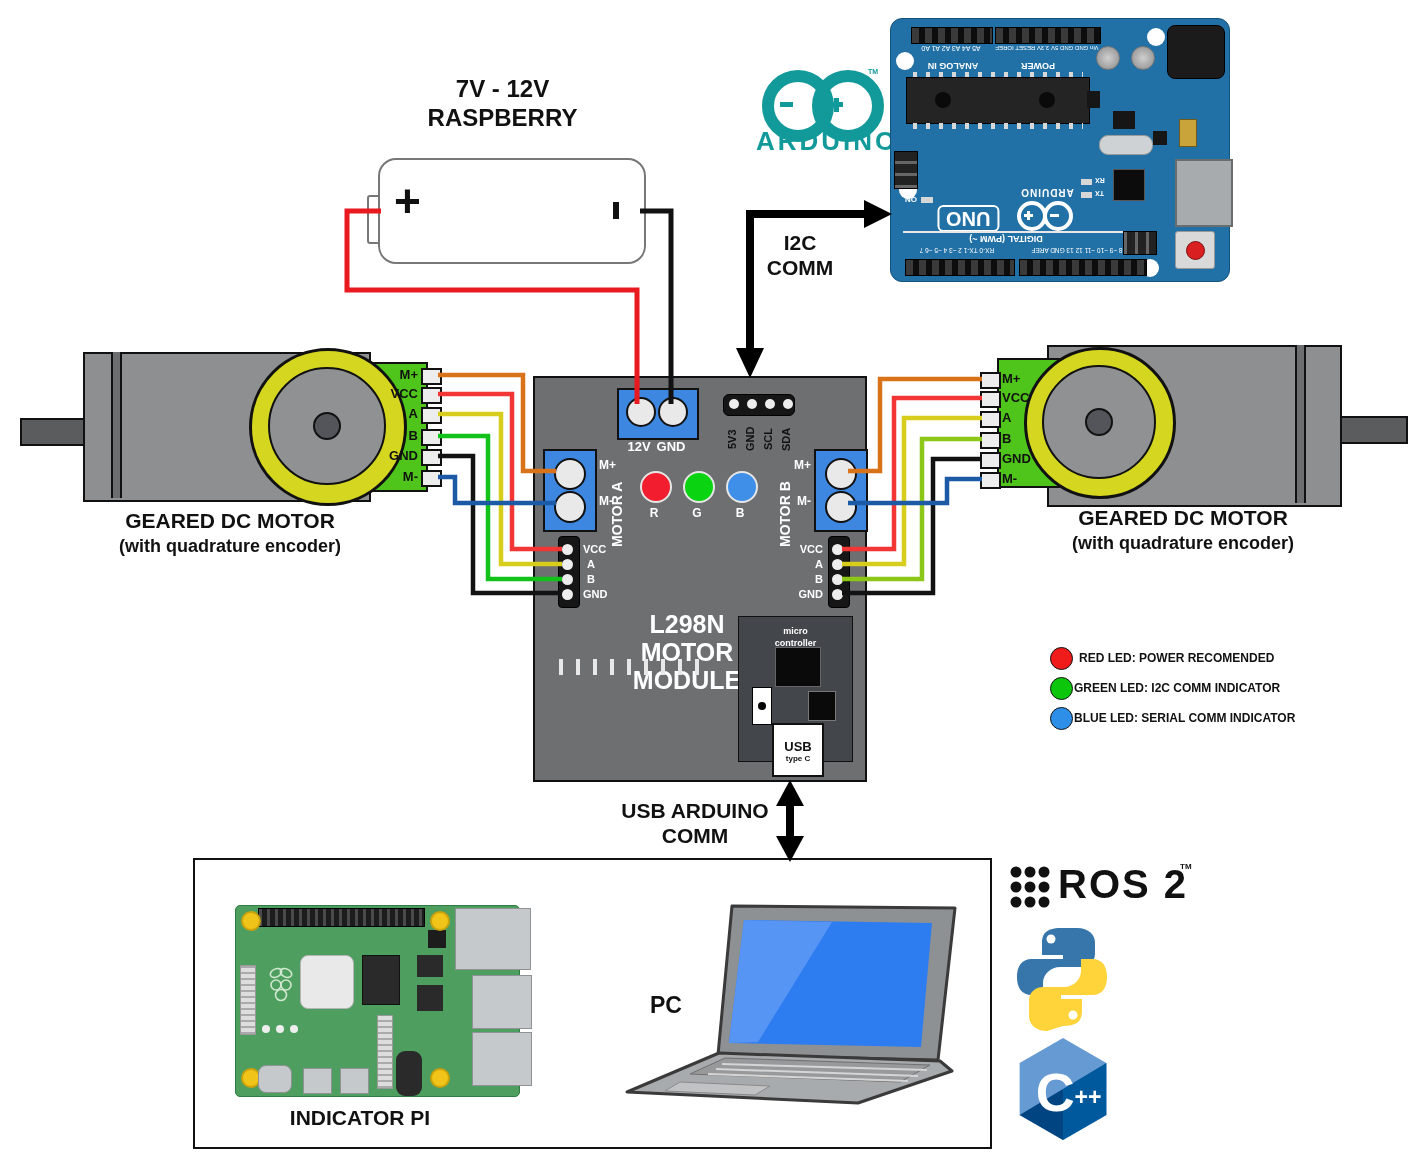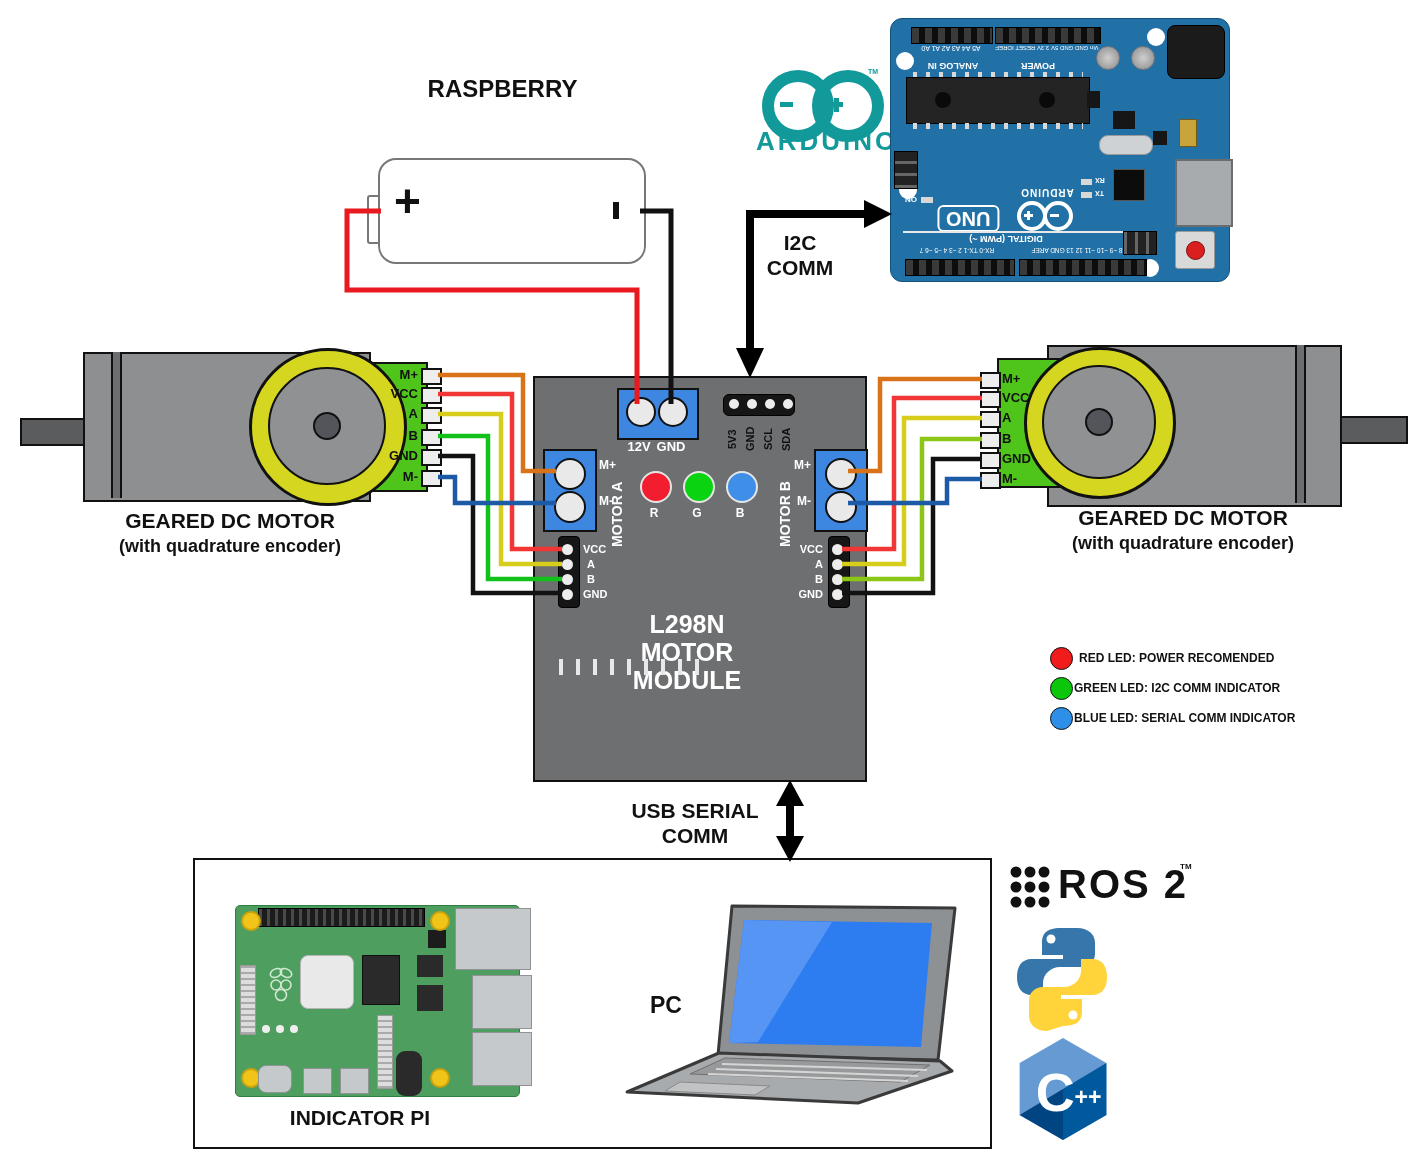--- a/index.html
+++ b/index.html
@@ -20,20 +20,21 @@
   .hdrslots{background:#0d0d0d;background-image:repeating-linear-gradient(90deg,#3a3a3a 0 7px,#0d0d0d 7px 13px);border:1px solid #000;}
   .gpio{background:#1c1c1c;background-image:repeating-linear-gradient(90deg,#4a4a4a 0 3px,#1c1c1c 3px 8px);border:1px solid #000;}
   svg{display:block;}
 </style>
 </head>
 <body>
 
 <div id="canvas">
 
   <div class="abs b c" style="left:360px;top:74px;width:285px;font-size:24px;line-height:29px;">
+    <div>7V - 12V</div>
     <div>RASPBERRY</div>
   </div>
 
   <div class="abs" style="left:367px;top:195px;width:14px;height:45px;background:#fff;border:2px solid #777;border-radius:3px;"></div>
   <div class="abs" style="left:378px;top:158px;width:264px;height:102px;background:#fff;border:2px solid #777;border-radius:18px;">
     <span class="abs b" style="left:14px;top:14px;font-size:46px;">+</span>
     <div class="abs" style="left:233px;top:42px;width:6px;height:17px;background:#111;"></div>
   </div>
 
   <div class="abs" style="left:756px;top:66px;width:125px;height:95px;">
@@ -220,24 +221,39 @@
     <span class="abs b w" style="left:230px;top:210px;width:58px;text-align:right;font-size:11px;">GND</span>
 
     <div class="abs b w c" style="left:52px;top:232px;width:200px;font-size:25px;line-height:28px;">
       <div>L298N</div>
       <div>MOTOR</div>
       <div>MODULE</div>
     </div>
 
     <div class="abs" style="left:24px;top:281px;width:144px;height:16px;background:repeating-linear-gradient(90deg,#e8e8e8 0 4px,transparent 4px 17px);"></div>
 
+    <div class="abs" style="left:203px;top:238px;width:113px;height:144px;background:#43464a;border:1px solid #111;">
+      <div class="abs b w c" style="left:0px;top:8px;width:113px;font-size:9px;line-height:12px;">
+        <div>micro</div>
+        <div>controller</div>
+      </div>
+      <div class="abs" style="left:36px;top:30px;width:44px;height:38px;background:#0a0a0a;border:1px solid #666;"></div>
+      <div class="abs" style="left:13px;top:70px;width:18px;height:36px;background:#fff;border:1px solid #000;">
+        <div class="abs dot" style="left:5px;top:14px;width:8px;height:8px;background:#000;"></div>
+      </div>
+      <div class="abs" style="left:69px;top:74px;width:26px;height:28px;background:#0a0a0a;border:1px solid #777;"></div>
+      <div class="abs c" style="left:33px;top:106px;width:48px;height:50px;background:#fff;border:2px solid #111;z-index:4;">
+        <div class="b" style="font-size:13px;margin-top:14px;">USB</div>
+        <div class="b" style="font-size:8px;">type C</div>
+      </div>
+    </div>
   </div>
 
   <div class="abs b c" style="left:610px;top:798px;width:170px;font-size:21px;line-height:25px;">
-    <div>USB SERIAL</div>
+    <div>USB ARDUINO</div>
     <div>COMM</div>
   </div>
 
   <div class="abs" style="left:1050px;top:645px;width:330px;">
     <div class="abs dot" style="left:0px;top:2px;width:21px;height:21px;background:#f01c1c;border:1px solid #111;"></div>
     <span class="abs b" style="left:29px;top:6px;font-size:12px;">RED LED: POWER RECOMENDED</span>
     <div class="abs dot" style="left:0px;top:32px;width:21px;height:21px;background:#0cc60c;border:1px solid #111;"></div>
     <span class="abs b" style="left:24px;top:36px;font-size:12px;">GREEN LED: I2C COMM INDICATOR</span>
     <div class="abs dot" style="left:0px;top:62px;width:21px;height:21px;background:#2e8fe8;border:1px solid #111;"></div>
     <span class="abs b" style="left:24px;top:66px;font-size:12px;">BLUE LED: SERIAL COMM INDICATOR</span>

